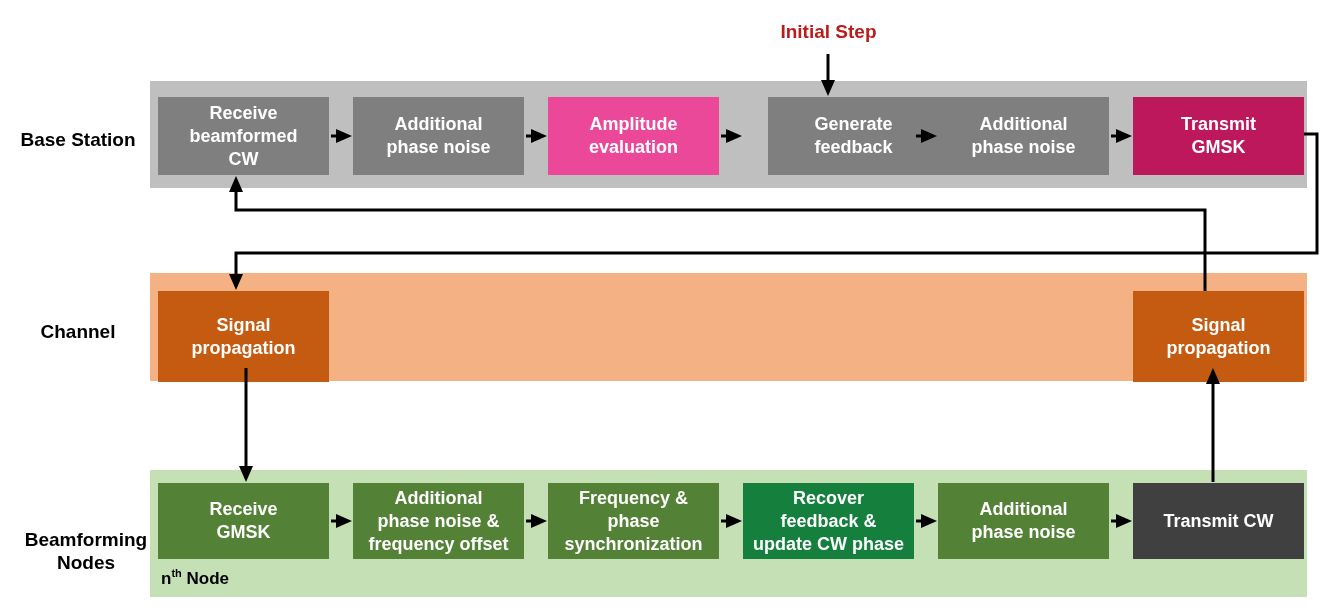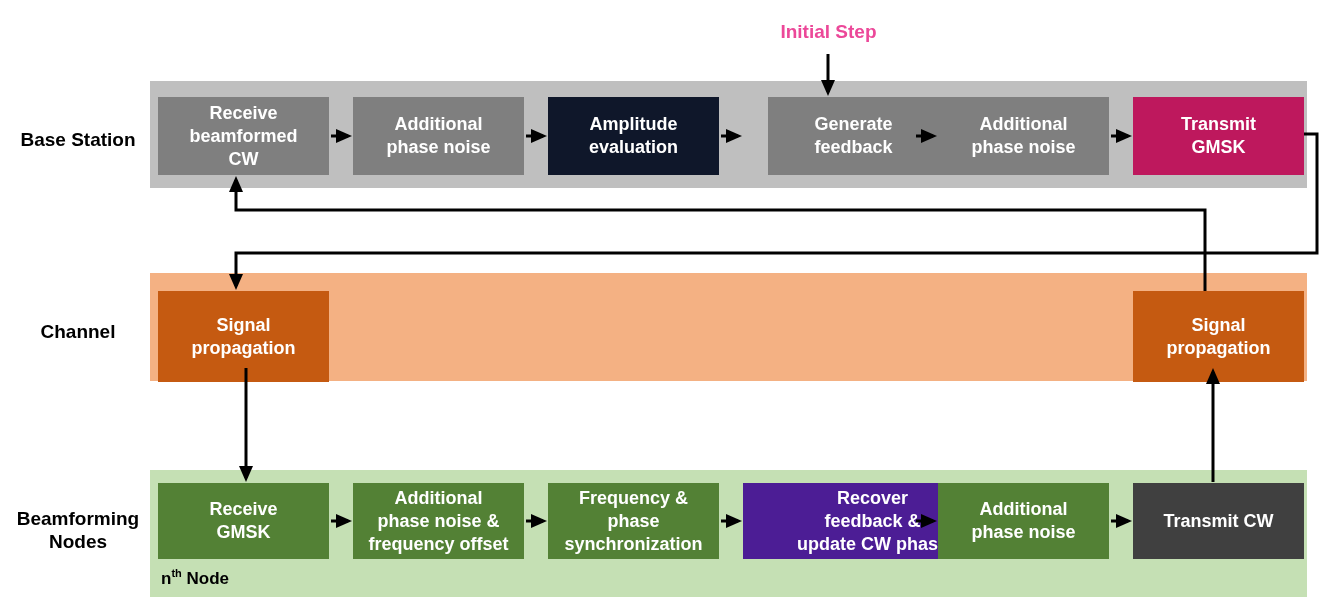--- a/index.html
+++ b/index.html
@@ -22,25 +22,25 @@
   .brow{top:483px;height:76px;}
   .col0{left:158px}.col1{left:353px}.col2{left:548px}.col3{left:743px}.col4{left:938px}.col5{left:1133px}
   .ln{white-space:nowrap;}
 
   .row-label{
     position:absolute;left:0;width:156px;text-align:center;
     color:#000;font-weight:bold;font-size:19px;line-height:23px;
   }
   .lbl-base{top:128px;}
   .lbl-channel{top:320px;}
-  .lbl-nodes{top:507px;}
+  .lbl-nodes{top:528px;margin-left:8px;}
 
   .initial-step{
     position:absolute;left:743px;width:171px;top:21px;text-align:center;
-    color:#ec4899;font-weight:bold;font-size:19px;
+    color:#b91c1c;font-weight:bold;font-size:19px;
   }
   .corner-label{
     position:absolute;left:161px;top:567px;
     color:#000000;font-weight:bold;font-size:17px;
   }
   .corner-label .rest{margin-left:0.28em;}
   .corner-label sup{font-size:11px;}
 
   svg.overlay{position:absolute;left:0;top:0;pointer-events:none;}
 </style>
@@ -64,21 +64,21 @@
 
   <div class="box trow col0" style="background: rgb(127, 127, 127);">
     <div class="ln">Receive</div>
     <div class="ln">beamformed</div>
     <div class="ln">CW</div>
   </div>
   <div class="box trow col1" style="background: rgb(127, 127, 127);">
     <div class="ln">Additional</div>
     <div class="ln">phase noise</div>
   </div>
-  <div class="box trow col2" style="background: #0f172a;">
+  <div class="box trow col2" style="background: #ec4899;">
     <div class="ln">Amplitude</div>
     <div class="ln">evaluation</div>
   </div>
   <div class="box trow col3" style="background: rgb(127, 127, 127); margin-left: 25px;">
     <div class="ln">Generate</div>
     <div class="ln">feedback</div>
   </div>
   <div class="box trow col4" style="background: rgb(127, 127, 127);">
     <div class="ln">Additional</div>
     <div class="ln">phase noise</div>
@@ -104,21 +104,21 @@
   <div class="box brow col1" style="background: rgb(83, 129, 53);">
     <div class="ln">Additional</div>
     <div class="ln">phase noise &amp;</div>
     <div class="ln">frequency offset</div>
   </div>
   <div class="box brow col2" style="background: rgb(83, 129, 53);">
     <div class="ln">Frequency &amp;</div>
     <div class="ln">phase</div>
     <div class="ln">synchronization</div>
   </div>
-  <div class="box brow col3" style="background: #4c1d95; padding-left: 44px;">
+  <div class="box brow col3" style="background: #15803d;">
     <div class="ln">Recover</div>
     <div class="ln">feedback &amp;</div>
     <div class="ln">update CW phase</div>
   </div>
   <div class="box brow col4" style="background: rgb(83, 129, 53);">
     <div class="ln">Additional</div>
     <div class="ln">phase noise</div>
   </div>
   <div class="box brow col5" style="background: #404040;">
     <div class="ln">Transmit CW</div>

